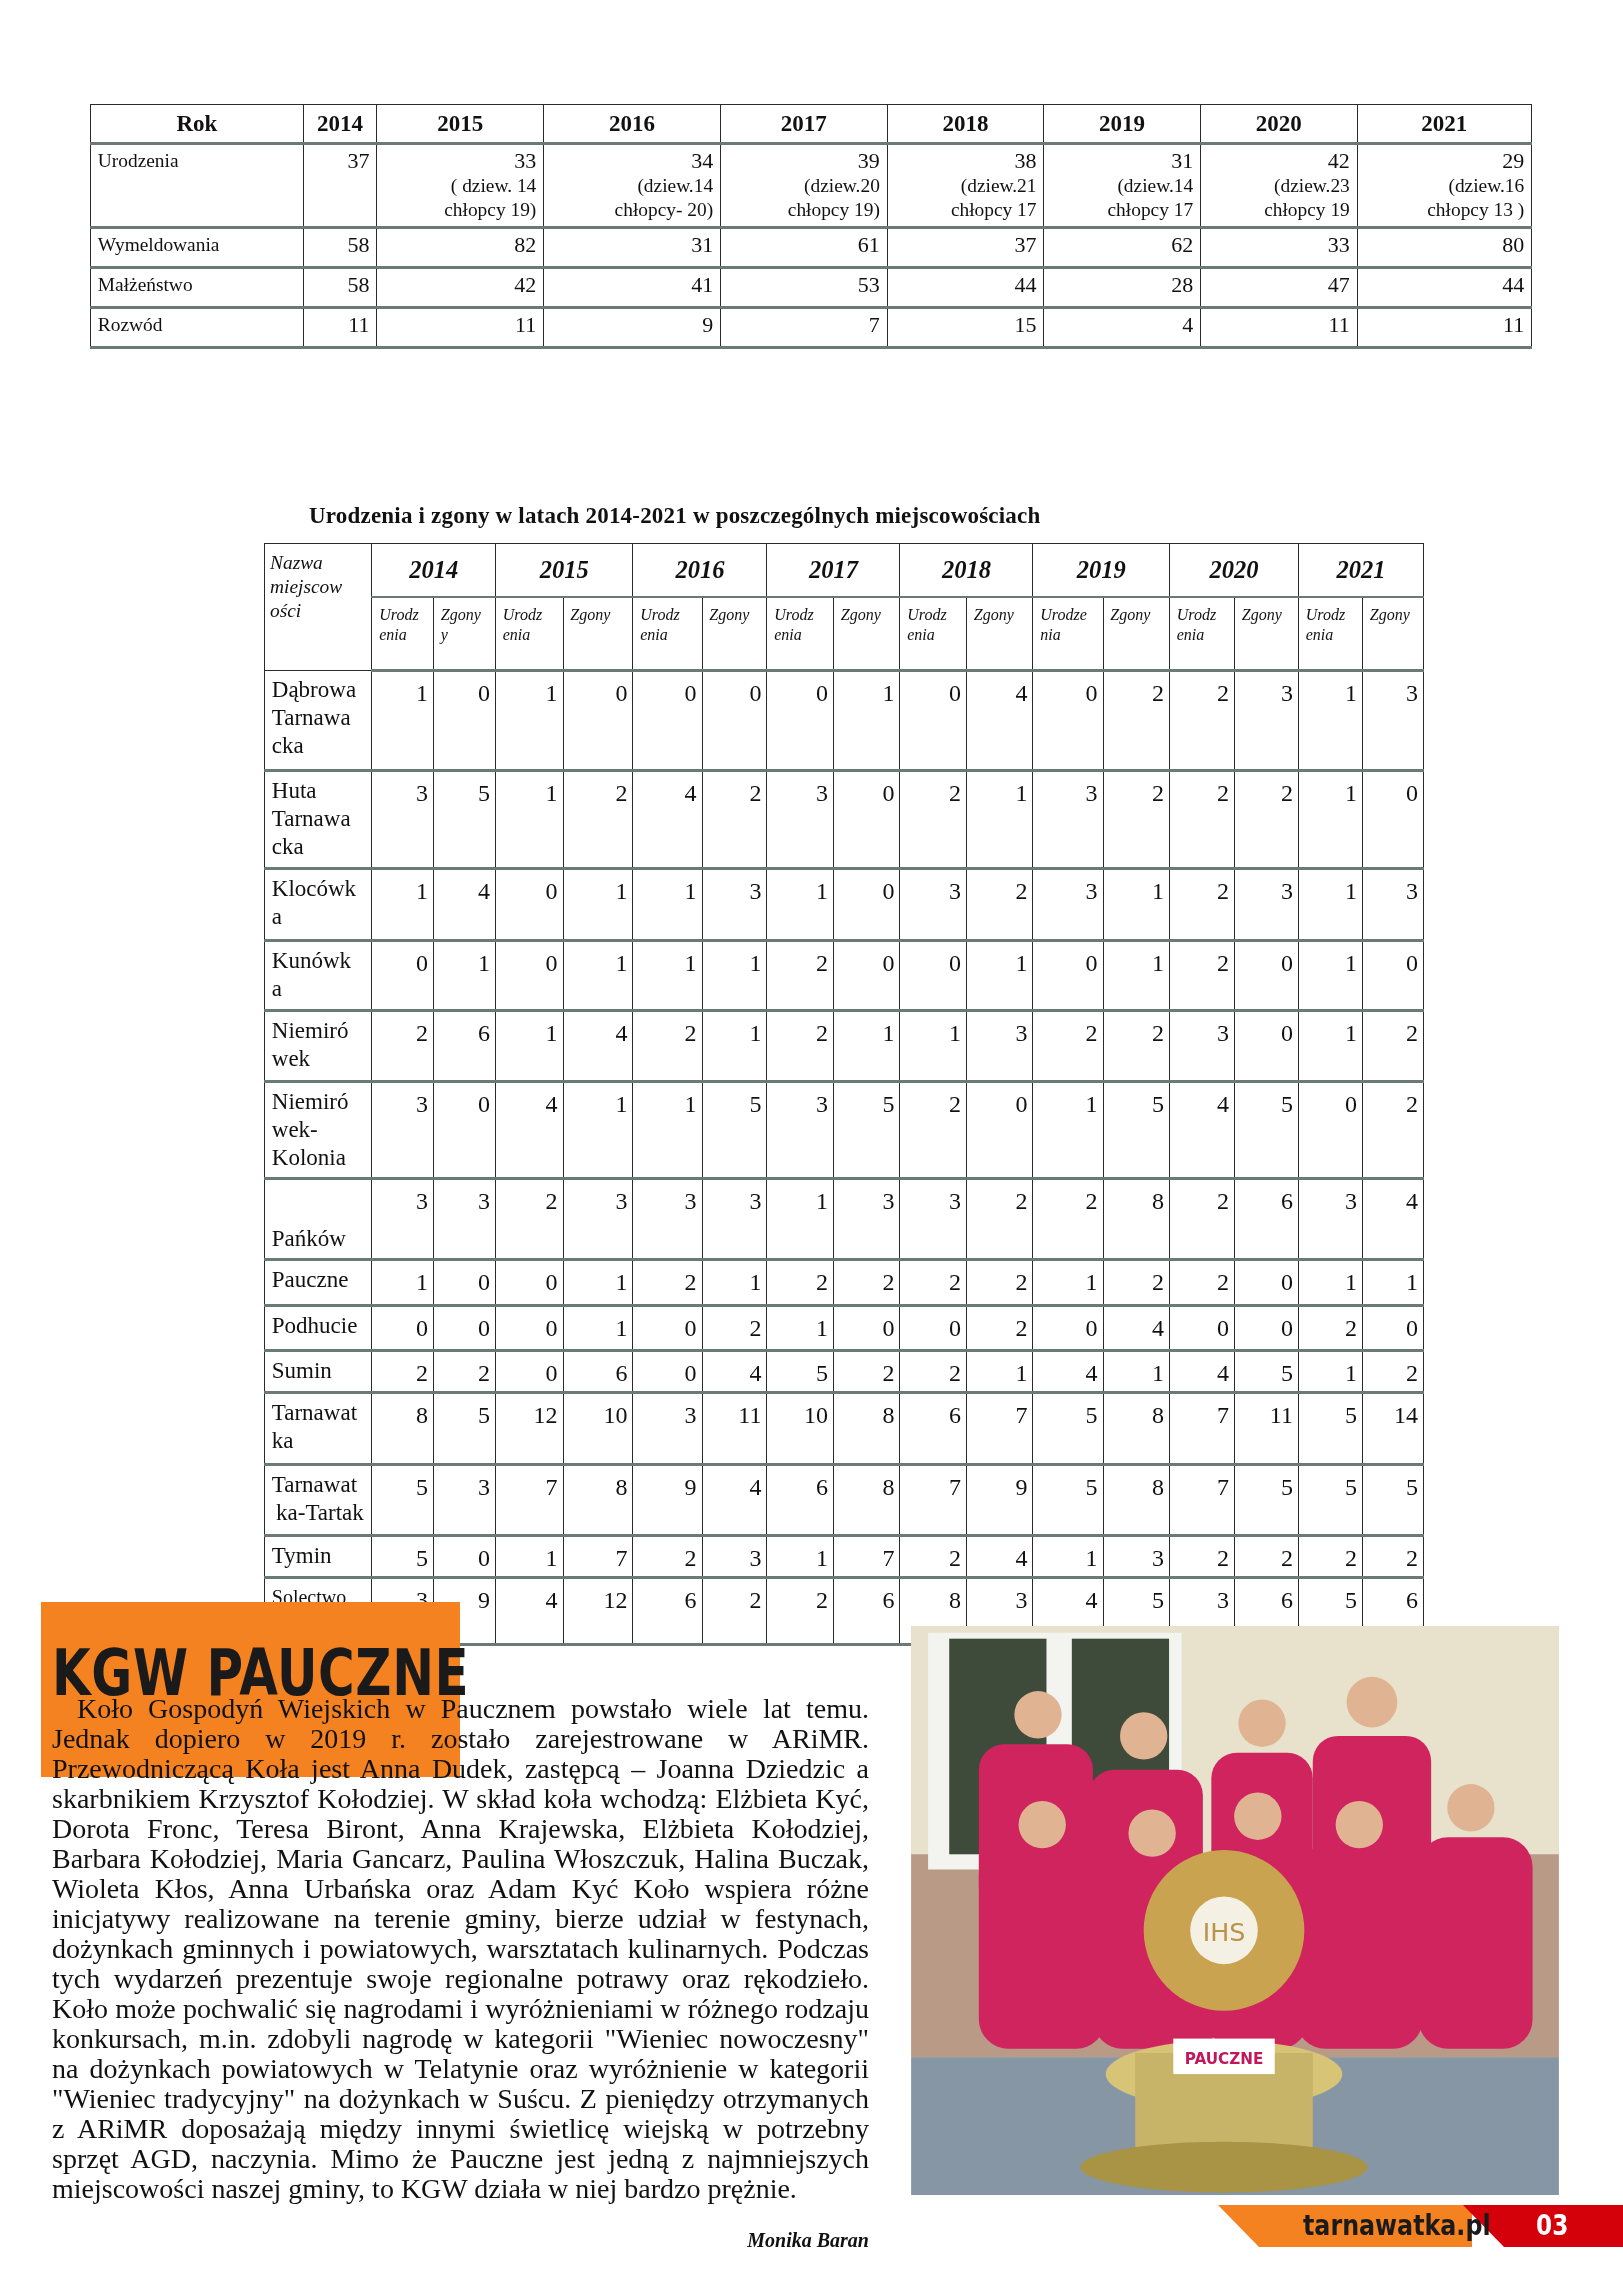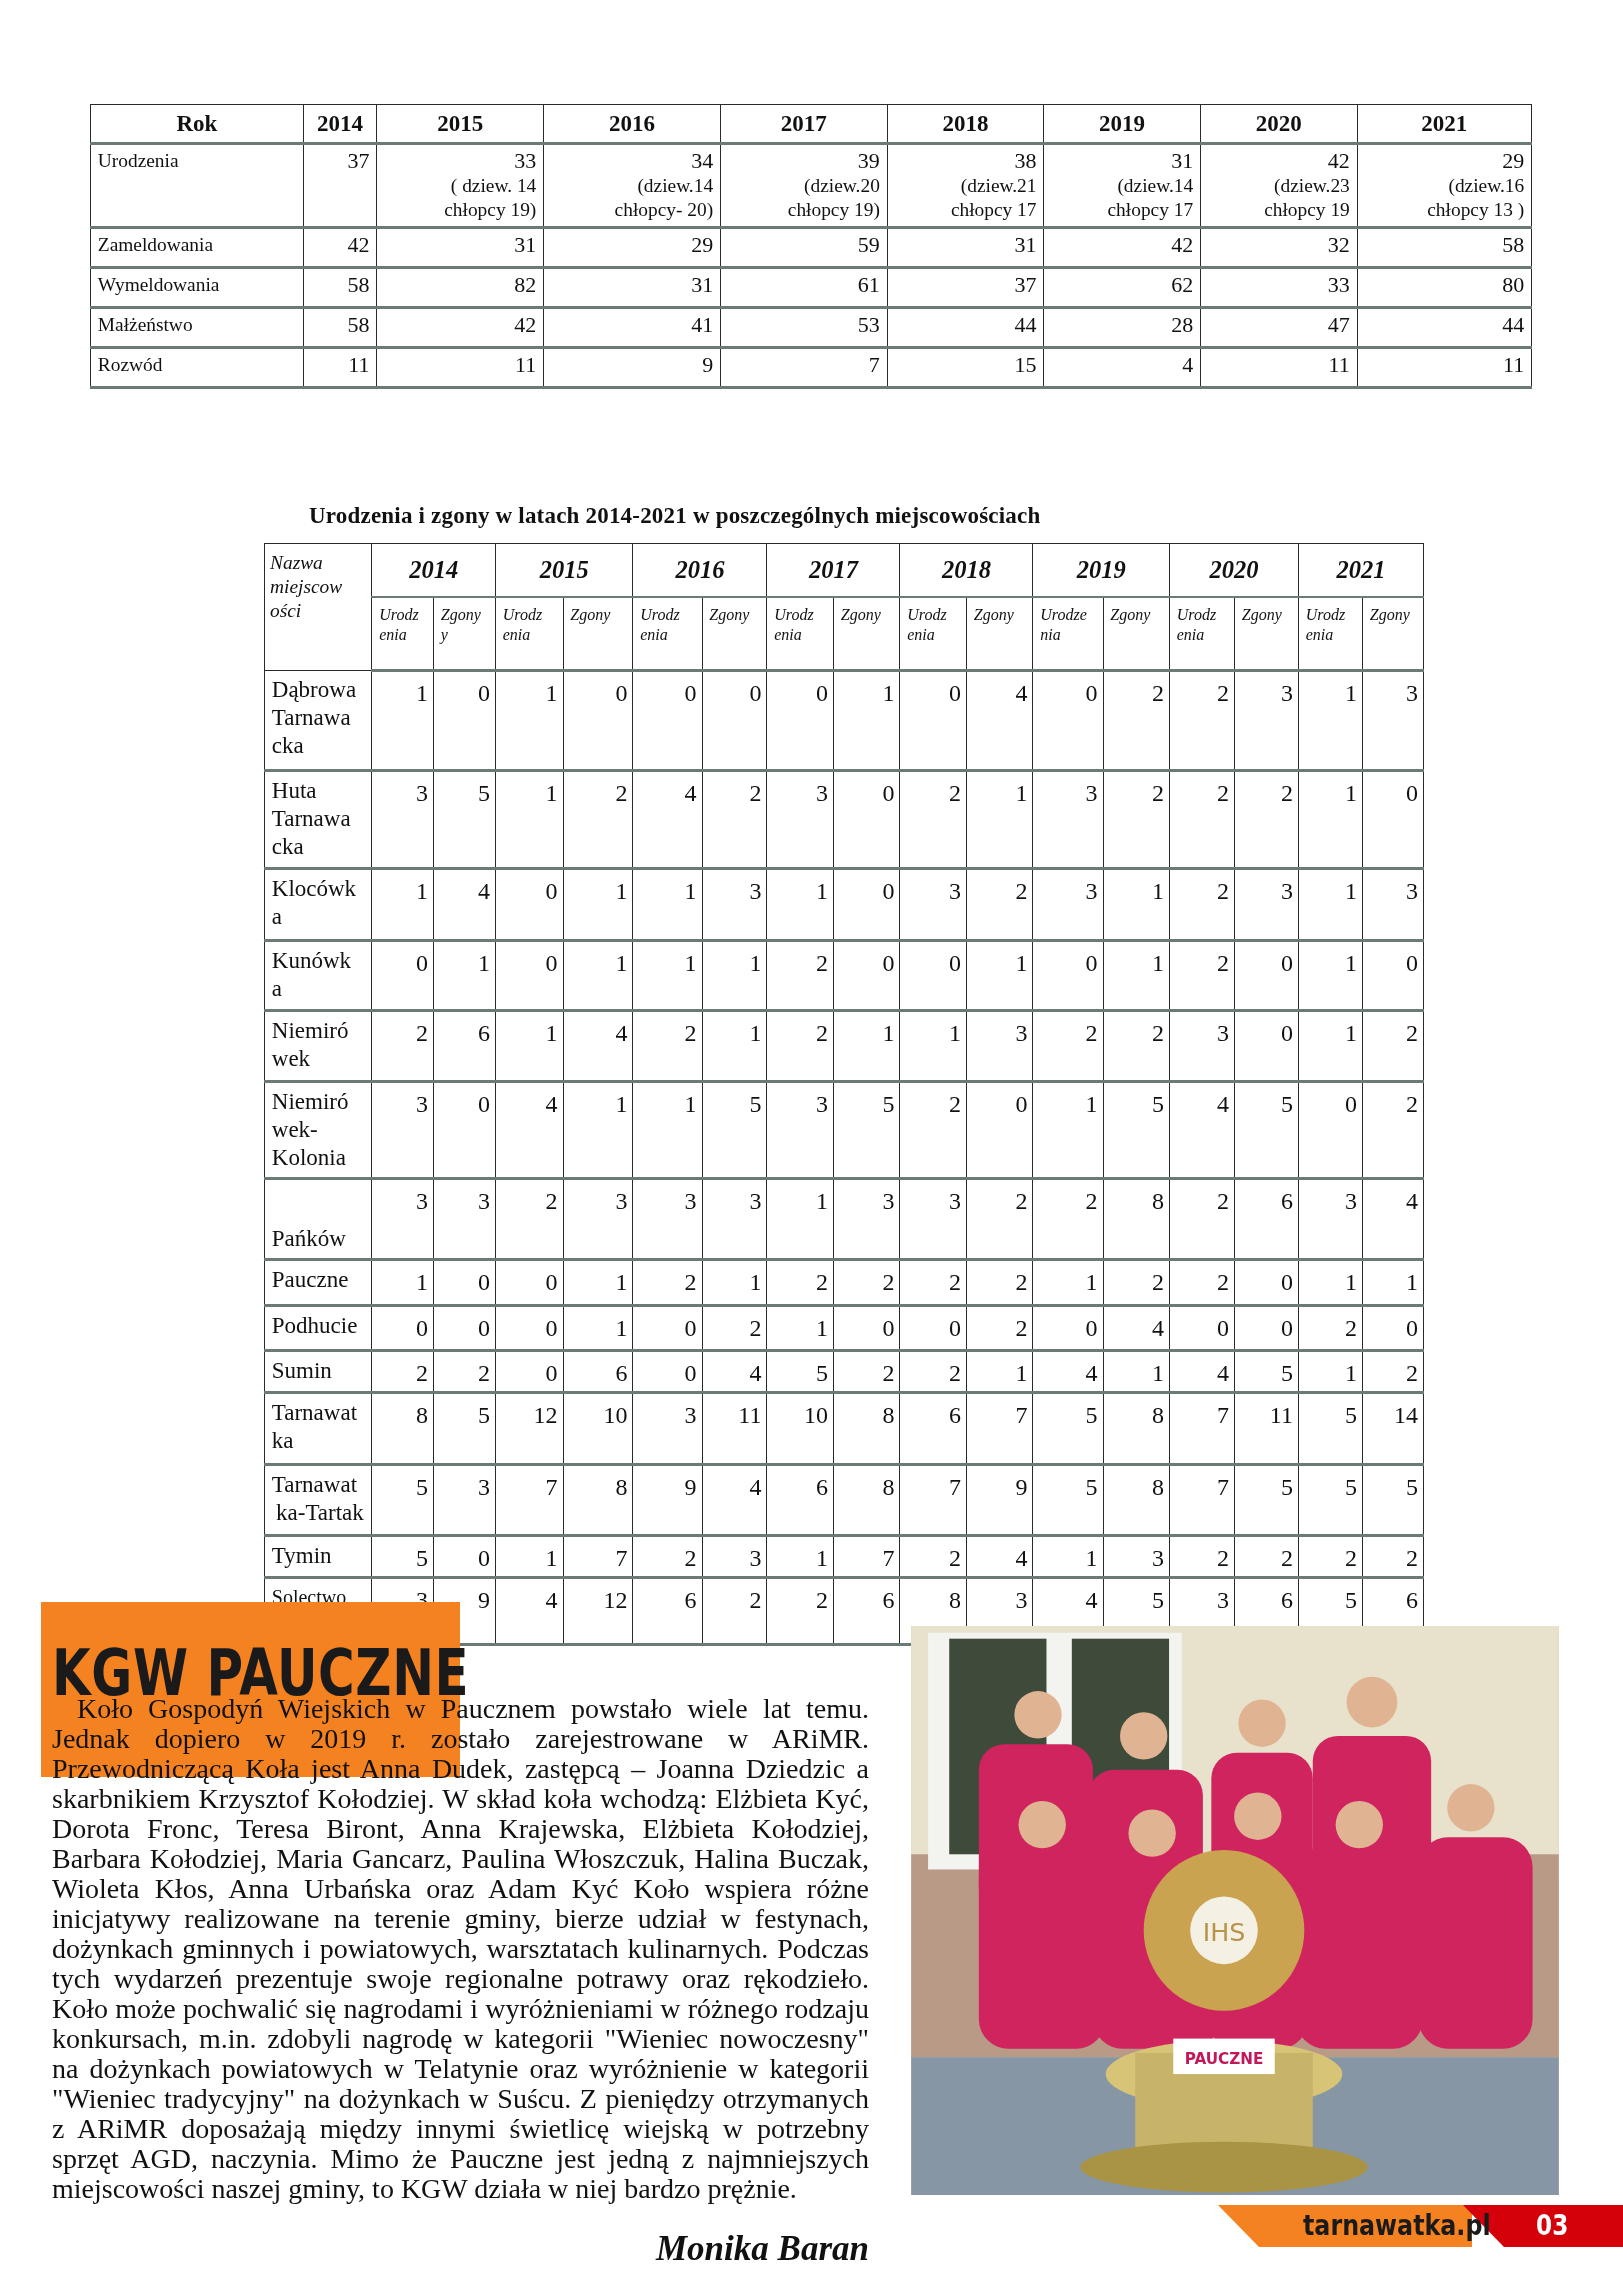--- a/index.html
+++ b/index.html
@@ -21,21 +21,21 @@
   #loc-table th.hdr-name { text-align:left; vertical-align:top; font-style:italic; font-weight:normal; font-size:19.4px; line-height:24px; padding:6.8px 5px; width:107px; }
   #loc-table th.sub { font-style:italic; font-weight:normal; font-size:16px; line-height:20px; vertical-align:top; text-align:left; padding:6.8px 5px 5px 6.8px; height:59px; border-bottom:3.4px solid #6b7a75; }
   #loc-table td { font-size:24px; text-align:right; vertical-align:top; padding:8.5px 5px 0 3.4px; border-bottom:3.4px solid #6b7a75; }
   #loc-table td.name { text-align:left; font-size:23px; line-height:28px; padding:5px 3.4px 5px 6.8px; }
   #loc-table td.name.small { font-size:20px; line-height:27px; }
   
   #kgw-banner { position:absolute; left:41px; top:1602px; width:419px; height:175px; background:#f58220; }
   #kgw-title { position:absolute; left:52px; top:1636px; font-family:"DejaVu Sans", sans-serif; font-weight:bold; font-size:64px; letter-spacing:0.8px; color:#1a1a1a; transform:scaleX(0.78); transform-origin:left top; }
   #kgw-text { position:absolute; left:52px; top:1694px; width:817px; font-size:28px; line-height:30px; text-align:justify; }
   #kgw-text p { margin:0; text-indent:25px; }
-  #kgw-author { position:absolute; left:52px; top:2229px; width:817px; text-align:right; font-size:35px; font-style:italic; font-weight:bold; }
+  #kgw-author { position:absolute; left:52px; top:2229px; width:817px; text-align:right; font-size:20px; font-style:italic; font-weight:bold; }
   
   #photo { position:absolute; left:911px; top:1626px; width:648px; height:569px; overflow:hidden; background:#d9d4c2; }
   
   #footer { position:absolute; left:1218px; top:2205px; width:406px; height:42px; }
   #footer .orange { position:absolute; left:0; top:0; width:254px; height:42px; background:#f58220; clip-path:polygon(0 0,100% 0,100% 100%,41px 100%); }
   #footer .red { position:absolute; left:245px; top:0; width:161px; height:42px; background:#d4000a; clip-path:polygon(0 0,100% 0,100% 100%,41px 100%); }
   #footer-site { position:absolute; left:85px; top:3.4px; font-family:"DejaVu Sans", sans-serif; font-weight:bold; font-size:29px; color:#1a1a1a; transform:scaleX(0.82); transform-origin:left top; }
   #footer-page { position:absolute; left:318px; top:3.4px; font-family:"DejaVu Sans", sans-serif; font-weight:bold; font-size:29px; color:#ffffff; transform:scaleX(0.8); transform-origin:left top; }
 </style>
 </head>
@@ -91,31 +91,20 @@
         <td>
           <span class="" style="display: block;">42</span>
           <span class="sub">(dziew.23</span>
           <span class="sub">chłopcy 19</span>
         </td>
         <td>
           <span class="" style="display: block;">29</span>
           <span class="sub">(dziew.16</span>
           <span class="sub">chłopcy 13 )</span>
         </td>
-      </tr>
-      <tr>
-        <td class="lbl">Zameldowania</td>
-        <td>42</td>
-        <td>31</td>
-        <td>29</td>
-        <td>59</td>
-        <td>31</td>
-        <td>42</td>
-        <td>32</td>
-        <td>58</td>
       </tr>
       <tr>
         <td class="lbl">Wymeldowania</td>
         <td>58</td>
         <td>82</td>
         <td>31</td>
         <td>61</td>
         <td>37</td>
         <td>62</td>
         <td>33</td>

